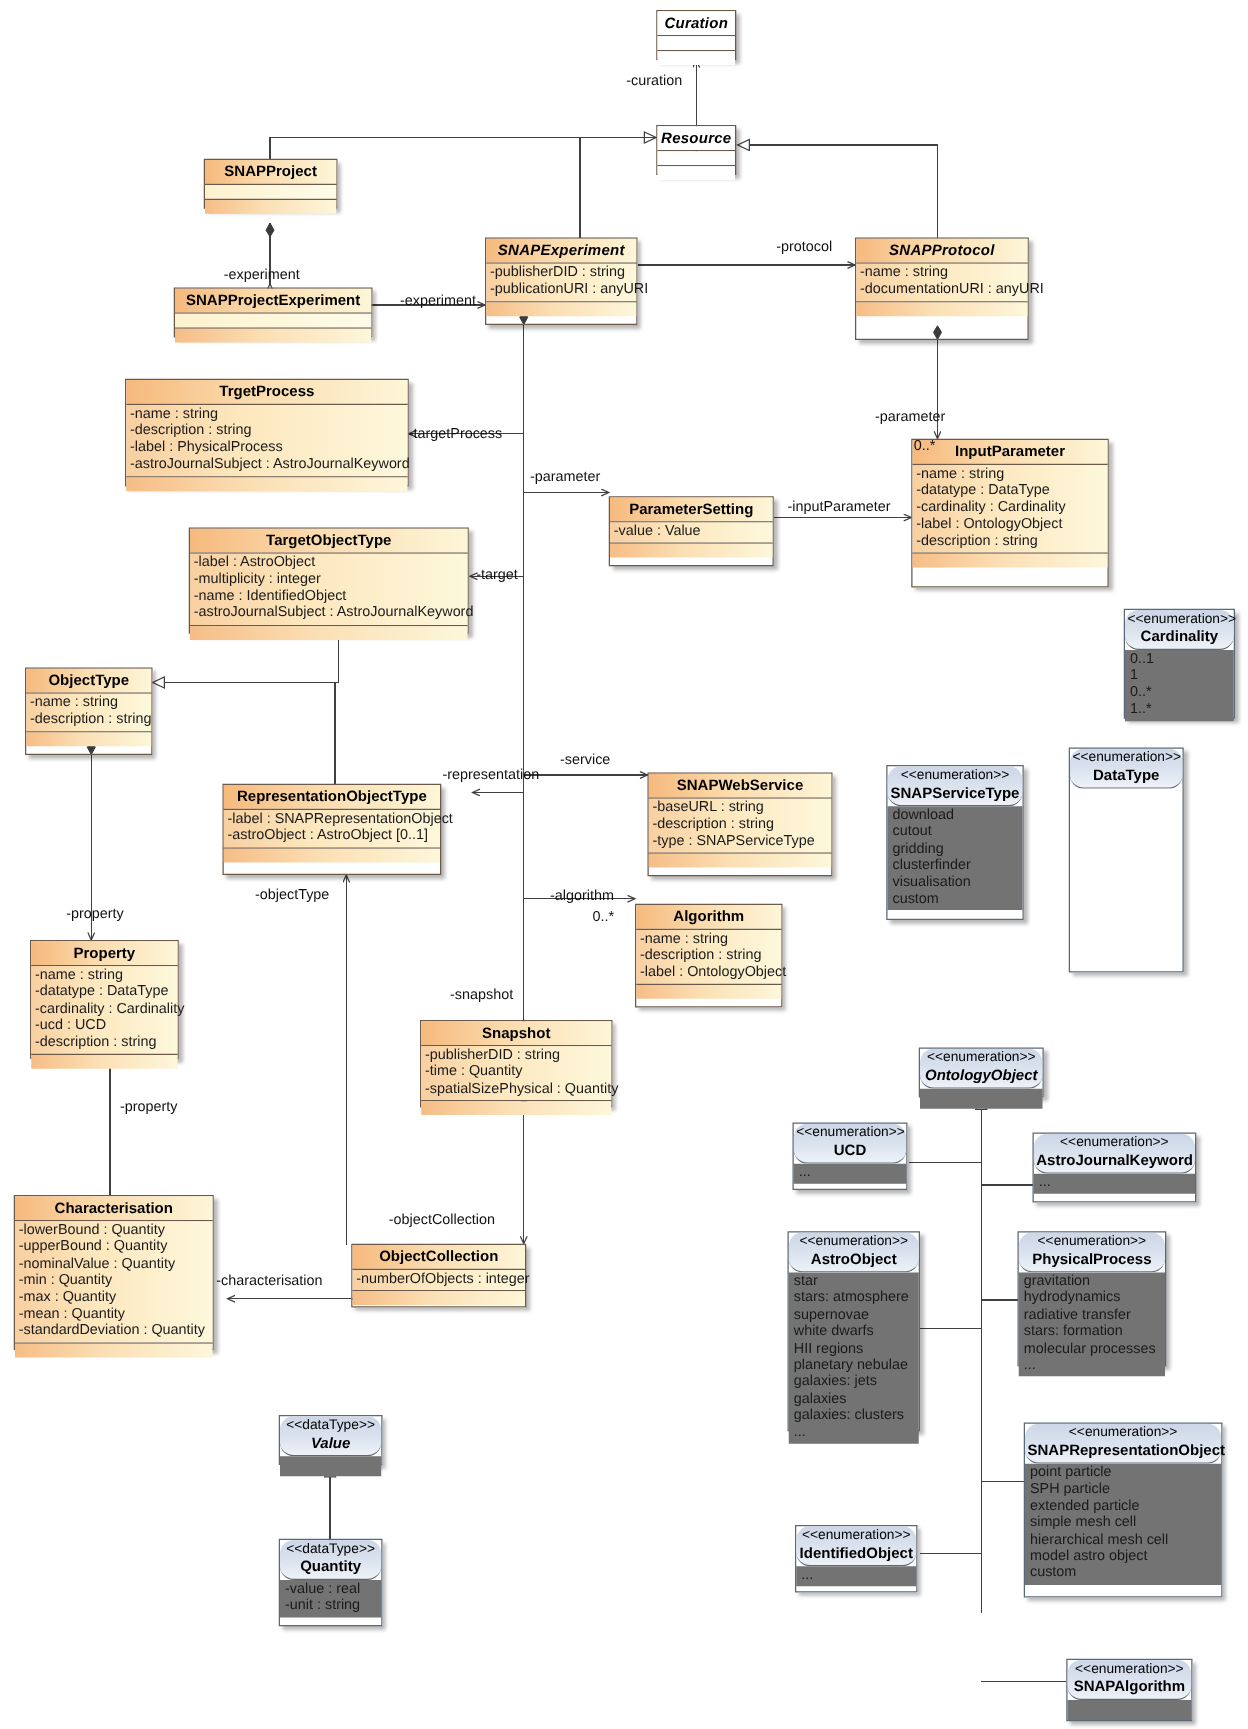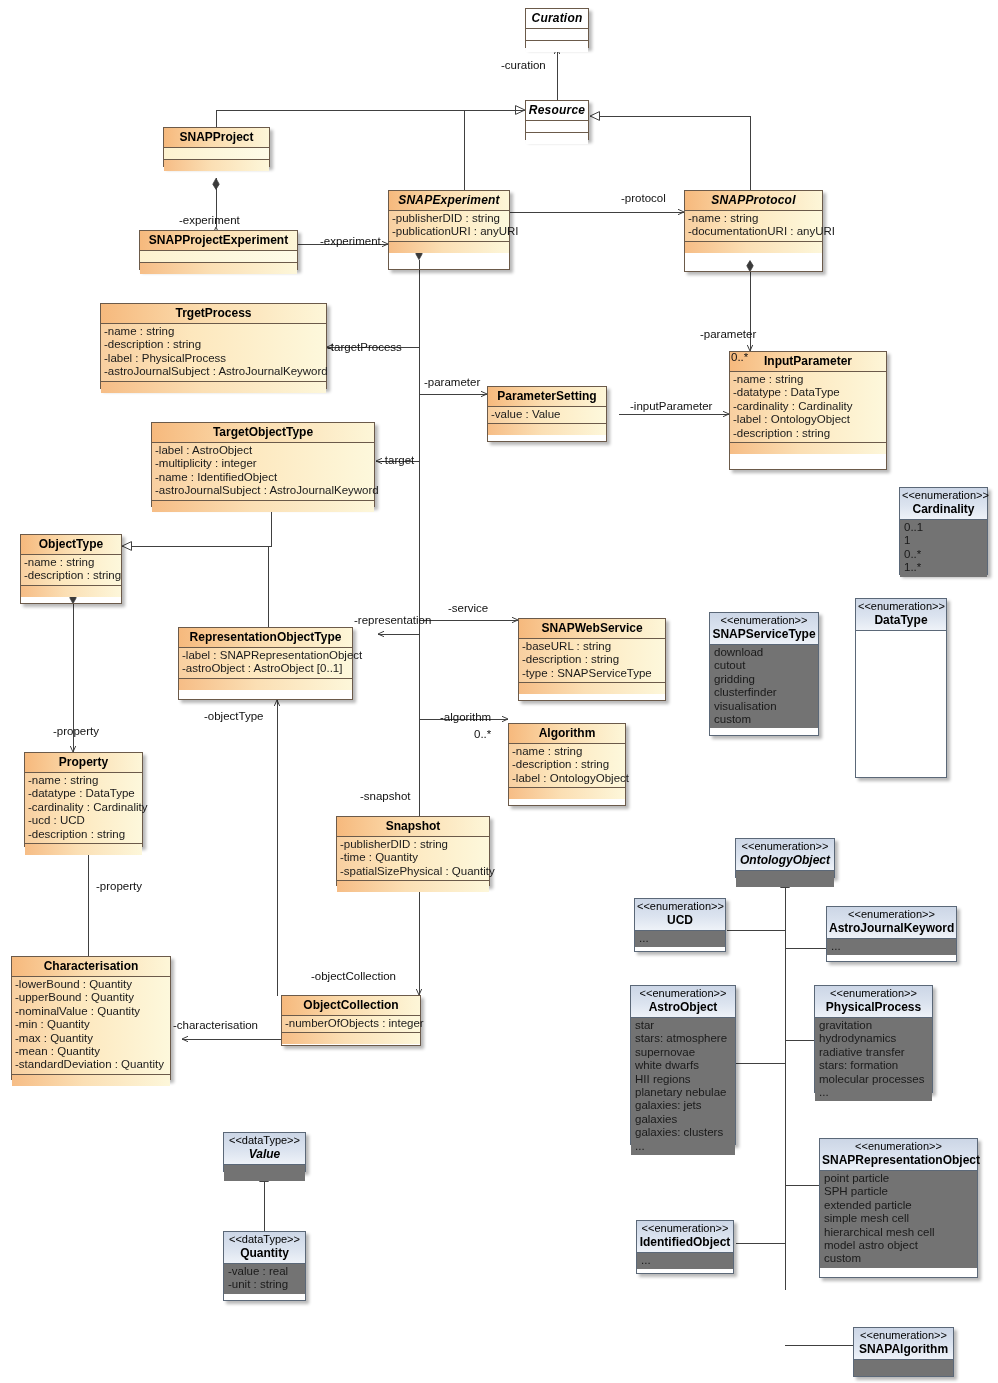--- a/index.html
+++ b/index.html
@@ -28,21 +28,21 @@
   
   .uml.plain .hd{background:#ffffff;}
   .uml.plain .ft{background:#ffffff;}
   .uml.plain .mid{background:#ffffff;}
 
   
   .enum{position:absolute;border:1px solid #5b6878;box-sizing:border-box;
         box-shadow:3px 3px 3px rgba(0,0,0,0.28);z-index:5;}
   .enum .ehd{border-bottom:1px solid #5b6878;text-align:center;color:#000;
              background:linear-gradient(to bottom,#ccd6e6 0%,#dbe3ef 55%,#eef2f8 100%);
-             padding:1px 2px 2px 2px;}
+             padding:1px 2px 2px 2px;border-radius:11px;}
   .enum .ehd .st{font-size:11px;line-height:13px;display:block;}
   .enum .ehd .nm{font-size:12px;line-height:15px;font-weight:bold;display:block;}
   .enum .ehd .nm.it{font-style:italic;}
   .enum .ebd{background:#737373;padding:1px 0 2px 4px;}
   .enum .ebd div{font-size:11.5px;line-height:13.4px;white-space:nowrap;color:#1a1a1a;}
   .enum .ebd.empty{height:13px;}
 
   
   .lbl{position:absolute;font-size:11.5px;line-height:12px;color:#111;
        white-space:nowrap;z-index:6;background:transparent;}
@@ -157,21 +157,21 @@
     <div class="mid"></div>
     <div class="ft"></div>
   </div>
 
   <div class="uml" style="left:139px;top:230px;width:159px;height:40px;">
     <div class="hd">SNAPProjectExperiment</div>
     <div class="mid"></div>
     <div class="ft"></div>
   </div>
 
-  <div class="uml" style="left:388px;top:190px;width:122px;height:80px;">
+  <div class="uml" style="left:388px;top:190px;width:122px;height:70px;">
     <div class="hd it">SNAPExperiment</div>
     <div class="bd">
         <div>-publisherDID : string</div>
         <div>-publicationURI : anyURI</div>
       </div>
     <div class="ft"></div>
   </div>
 
   <div class="uml" style="left:684px;top:190px;width:139px;height:82px;">
     <div class="hd it">SNAPProtocol</div>
@@ -198,21 +198,21 @@
     <div class="bd">
         <div>-name : string</div>
         <div>-datatype : DataType</div>
         <div>-cardinality : Cardinality</div>
         <div>-label : OntologyObject</div>
         <div>-description : string</div>
       </div>
     <div class="ft"></div>
   </div>
 
-  <div class="uml" style="left:487px;top:386px;width:120px;height:56px;">
+  <div class="uml" style="left:487px;top:397px;width:132px;height:56px;">
     <div class="hd">ParameterSetting</div>
     <div class="bd">
         <div>-value : Value</div>
       </div>
     <div class="ft"></div>
   </div>
 
   <div class="uml" style="left:151px;top:422px;width:224px;height:85px;">
     <div class="hd">TargetObjectType</div>
     <div class="bd">

